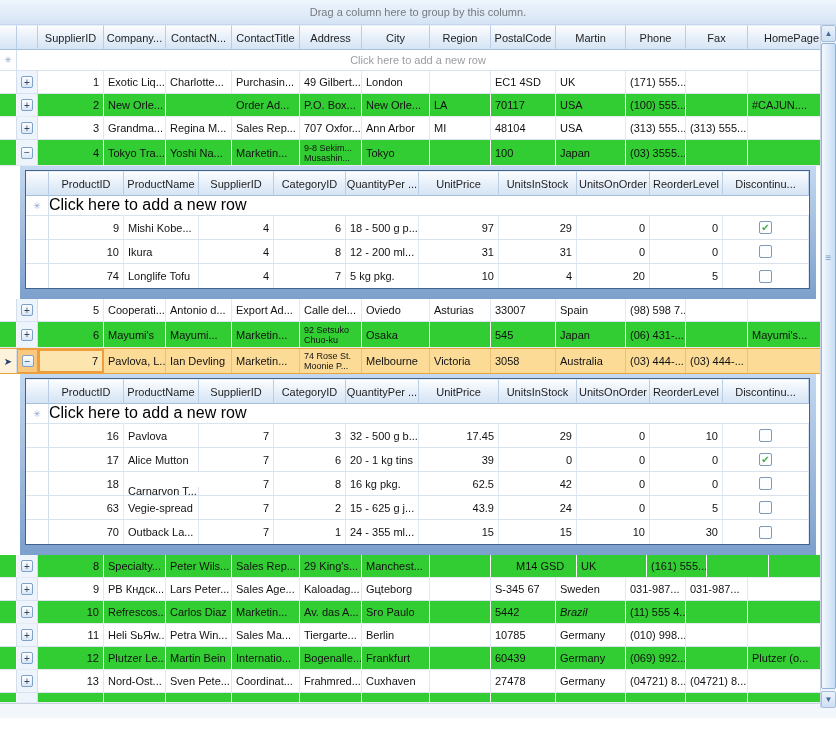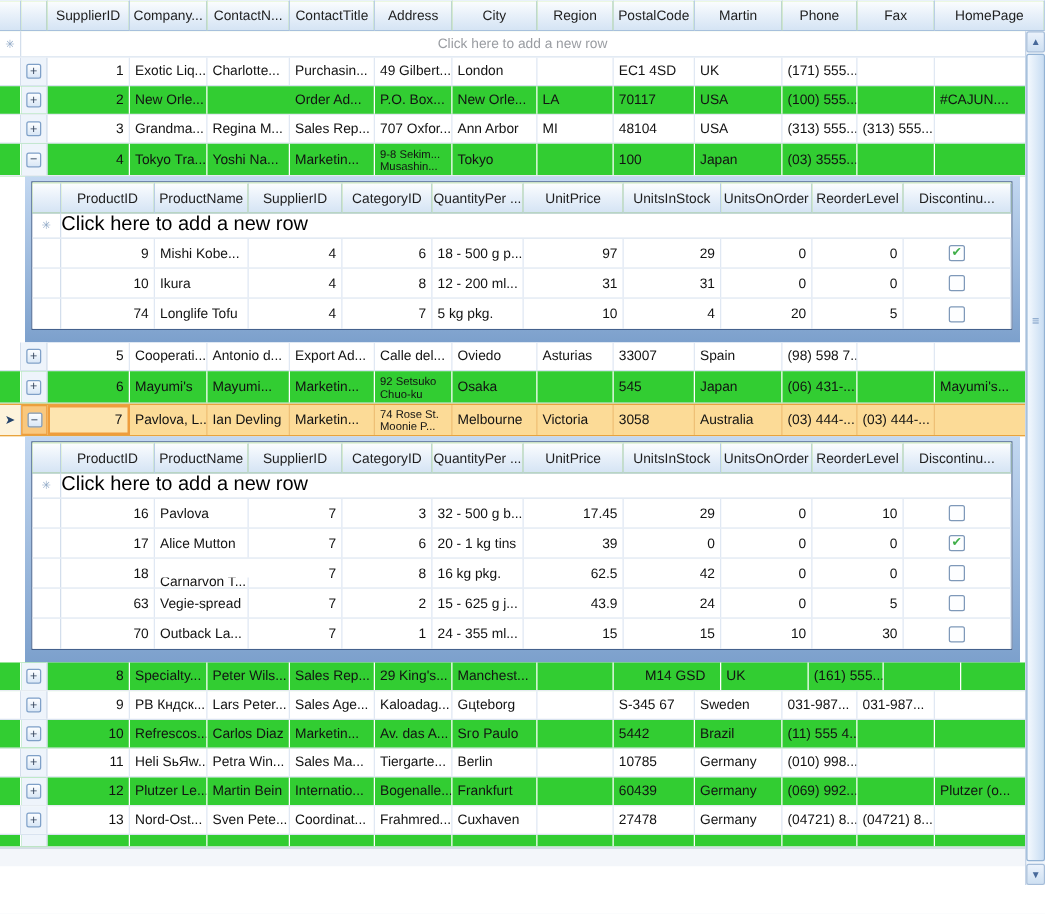--- a/index.html
+++ b/index.html
@@ -4,21 +4,21 @@
 <style>
   html,body{margin:0;padding:0;}
   body{width:836px;height:731px;overflow:hidden;background:#F3F6FA;
        font-family:"Liberation Sans","DejaVu Sans",sans-serif;-webkit-font-smoothing:antialiased;}
   .app{position:relative;width:836px;height:731px;background:#FFFFFF;}
   
   .group-panel{height:25px;background:linear-gradient(#EFF5FC,#D4E4F5);
     border-bottom:1px solid #C2D5EA;display:flex;align-items:center;justify-content:center;
     font-size:11px;color:#76797E;box-sizing:border-box;}
   
-  .hdr-row{display:flex;height:25px;box-sizing:border-box;background:#bef264;}
+  .hdr-row{display:flex;height:25px;box-sizing:border-box;background:#22c55e;}
   .hcell{box-sizing:border-box;height:100%;
     background:linear-gradient(#FBFDFE,#E9F1FA 45%,#D5E4F4);
     border-right:1px solid #B9CEE5;border-bottom:1px solid #A7C0DC;border-top:1px solid #E9F1FA;
     display:flex;align-items:center;justify-content:center;
     font-size:11px;color:#1E1E1E;overflow:hidden;white-space:nowrap;}
   
   .row{display:flex;height:23px;background:#FFFFFF;border-bottom:1px solid #D9E3F0;box-sizing:border-box;}
   .row.tall{height:26px;}
   .cell{box-sizing:border-box;padding:0 4px;font-size:11px;color:#121212;
     border-right:1px solid #E0E8F3;overflow:hidden;white-space:nowrap;
@@ -66,20 +66,23 @@
   .sthumb{position:absolute;left:0;top:18px;width:15px;height:646px;box-sizing:border-box;
     background:linear-gradient(90deg,#F4F9FE,#C8DDF3);border:1px solid #92B2D4;border-radius:2px;cursor:grab;}
   .sgrip{position:absolute;left:0;right:0;top:210px;text-align:center;font-size:10px;color:#7C9CC4;line-height:8px;}
   .bottom-strip{height:14px;background:#F3F6FA;border-top:1px solid #C9D3DF;}
   .stub{overflow:hidden;}
 </style>
 </head>
 <body>
 
 <div class="app">
+  <div class="group-panel">
+    <span>Drag a column here to group by this column.</span>
+  </div>
   <div id="main-header" class="hdr-row">
       <div class="hcell" style="width: 17px; flex: 0 0 17px;"></div>
       <div class="hcell" style="width: 21px; flex: 0 0 21px;"></div>
       <div class="hcell" style="width: 66px; flex: 0 0 66px;">SupplierID</div>
       <div class="hcell" style="width: 62px; flex: 0 0 62px;">Company...</div>
       <div class="hcell" style="width: 66px; flex: 0 0 66px;">ContactN...</div>
       <div class="hcell" style="width: 68px; flex: 0 0 68px;">ContactTitle</div>
       <div class="hcell" style="width: 62px; flex: 0 0 62px;">Address</div>
       <div class="hcell" style="width: 68px; flex: 0 0 68px;">City</div>
       <div class="hcell" style="width: 61px; flex: 0 0 61px;">Region</div>
@@ -439,21 +442,21 @@
           <span class="expbtn">+</span>
         </div>
         <div class="cell num" style="width: 66px; flex: 0 0 66px;">10</div>
         <div class="cell" style="width: 62px; flex: 0 0 62px;">Refrescos...</div>
         <div class="cell" style="width: 66px; flex: 0 0 66px;">Carlos Diaz</div>
         <div class="cell" style="width: 68px; flex: 0 0 68px;">Marketin...</div>
         <div class="cell" style="width: 62px; flex: 0 0 62px;">Av. das A...</div>
         <div class="cell" style="width: 68px; flex: 0 0 68px;">Sгo Paulo</div>
         <div class="cell" style="width: 61px; flex: 0 0 61px;"></div>
         <div class="cell" style="width: 65px; flex: 0 0 65px;">5442</div>
-        <div class="cell" style="width: 70px; flex: 0 0 70px;">Brazil</div>
+        <div class="cell" style="width: 70px; flex: 0 0 70px; font-style: italic;">Brazil</div>
         <div class="cell" style="width: 60px; flex: 0 0 60px;">(11) 555 4...</div>
         <div class="cell" style="width: 62px; flex: 0 0 62px;"></div>
         <div class="cell" style="width: 72px; flex: 1 0 72px;"></div>
       </div>
       <div class="row">
         <div class="ind"></div>
         <div class="expcol">
           <span class="expbtn">+</span>
         </div>
         <div class="cell num" style="width: 66px; flex: 0 0 66px;">11</div>

